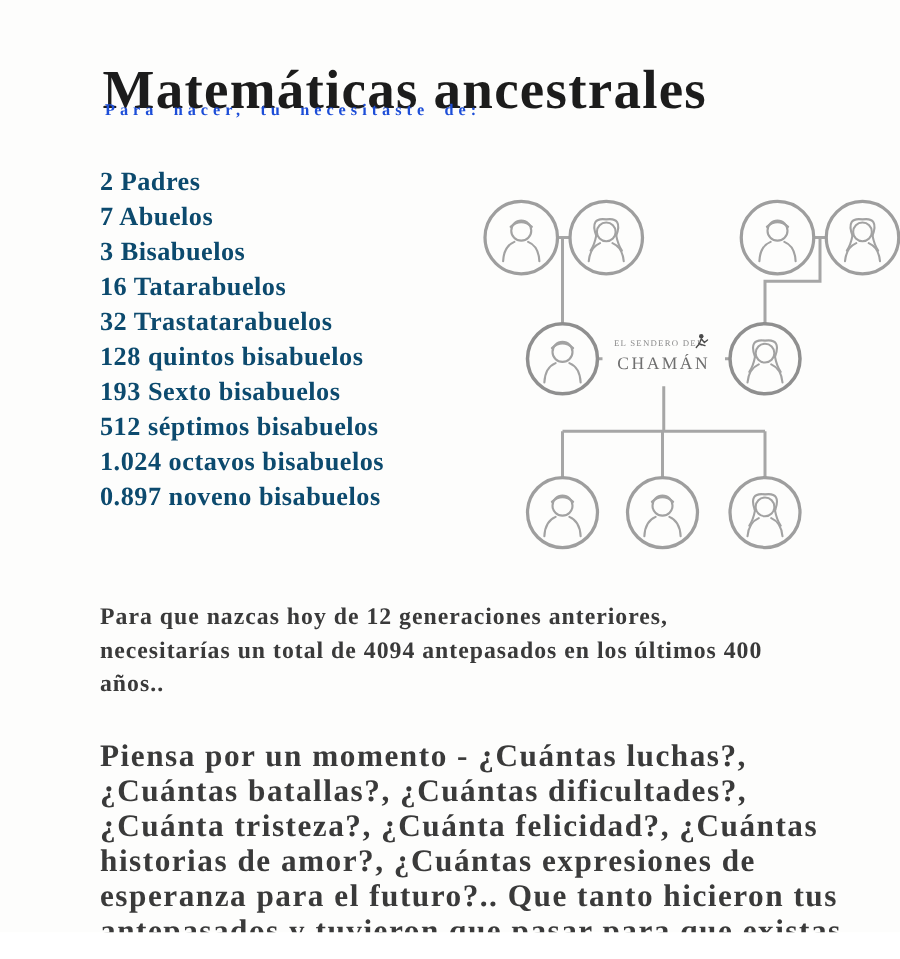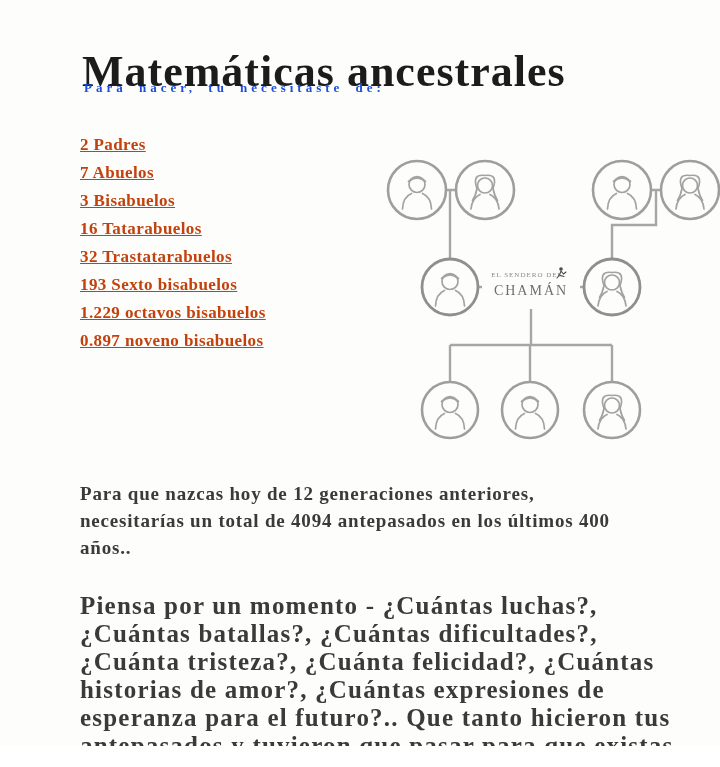--- a/index.html
+++ b/index.html
@@ -16,22 +16,22 @@
     letter-spacing:1px; color:#1c1c1c; white-space:nowrap;
   }
   .subtitle {
     left:84px; top:80px;
     font-size:13px; font-weight:700;
     letter-spacing:4px; word-spacing:5px; color:#1d4ed8; white-space:nowrap;
   }
   .ancestor-list { left:80px; top:131px; }
   .ancestor-list .row {
     height:28px; line-height:28px;
-    font-size:17px; font-weight:700; color:#c2410c;
-    letter-spacing:0.4px; white-space:nowrap;text-decoration:underline;
+    font-size:21px; font-weight:700; color:#0c4a6e;
+    letter-spacing:0.4px; white-space:nowrap;
   }
   .para {
     left:80px; font-weight:700; color:#3a3a3a;
   }
   .para.p1 { top:461px; width:548px; font-size:19px; line-height:27px; letter-spacing:0.8px; }
   .para.p2 { top:567px; width:598px; font-size:25px; line-height:28px; letter-spacing:1.2px; }
   .tree { left:364px; top:145px; }
   .artifact {
     left:52px; top:757px; width:72px; height:10px;
     background:#2c2c2c; border-radius:6px 10px 0 0; transform:rotate(-2deg);
@@ -45,22 +45,24 @@
   <h1 class="abs title">Matemáticas ancestrales</h1>
 
   <div class="abs subtitle">Para nacer, tu necesitaste de:</div>
 
   <div class="abs ancestor-list">
     <div class="row">2 Padres</div>
     <div class="row">7 Abuelos</div>
     <div class="row">3 Bisabuelos</div>
     <div class="row">16 Tatarabuelos</div>
     <div class="row">32 Trastatarabuelos</div>
+    <div class="row">128 quintos bisabuelos</div>
     <div class="row">193 Sexto bisabuelos</div>
-    <div class="row">1.229 octavos bisabuelos</div>
+    <div class="row">512 séptimos bisabuelos</div>
+    <div class="row">1.024 octavos bisabuelos</div>
     <div class="row">0.897 noveno bisabuelos</div>
   </div>
 
   <svg class="abs tree" width="356" height="300" viewBox="0 0 356 300">
     <defs>
       <g id="person-man" fill="none" stroke="#a2a2a2" stroke-width="1.7" stroke-linecap="round">
         <circle cx="0" cy="-5.5" r="8"></circle>
         <path d="M-8.5 -8.5 Q 0 -16 8.5 -8.5"></path>
         <path d="M-14.5 19 Q -14 7 -5.5 3.5 M14.5 19 Q 14 7 5.5 3.5"></path>
       </g>

